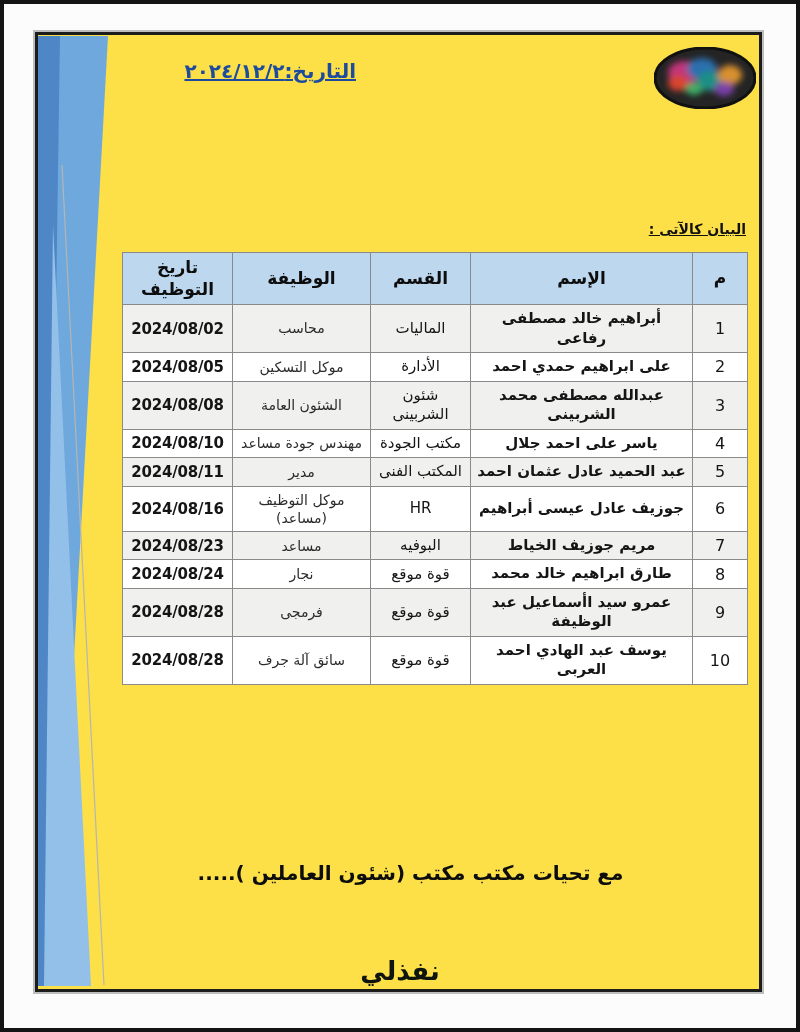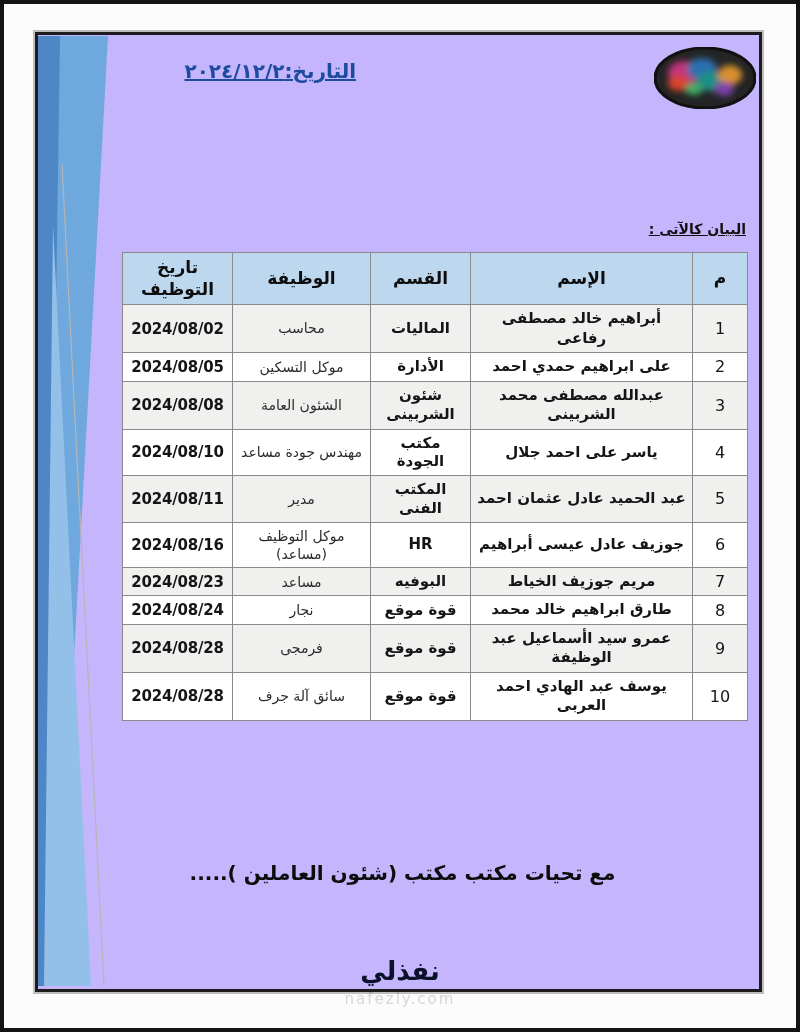--- a/index.html
+++ b/index.html
@@ -8,21 +8,21 @@
     background:#ffffff;font-family:"DejaVu Sans",sans-serif;
   }
   
   .outer-frame{
     position:absolute;inset:0;border:4px solid #141414;background:#fcfcfc;
     box-sizing:border-box;
   }
   
   .page{
     position:absolute;left:35px;top:32px;width:727px;height:960px;
-    background:#c4b5fd;border:3px solid #1c1c1c;box-sizing:border-box;
+    background:#fde047;border:3px solid #1c1c1c;box-sizing:border-box;
     box-shadow:0 0 0 2px rgba(125,125,125,.5);
   }
   .ribbon{position:absolute;left:0;top:0;width:110px;height:100%;}
   
   .date-block{
     position:absolute;left:88px;top:24px;width:230px;direction:rtl;
     color:#1d4c9f;font-weight:bold;
   }
   .date-line{font-size:20px;text-decoration:underline;white-space:nowrap;}
   .date-line .date-value{direction:ltr;unicode-bidi:embed;}
@@ -57,26 +57,26 @@
   }
   table.emp thead th{
     background:#bdd7ee;font-size:17px;font-weight:bold;color:#0d0d0d;
     height:52px;line-height:1.25;
   }
   table.emp tbody tr{background:#ffffff;}
   table.emp tbody tr:nth-child(odd){background:#f0f0ef;}
   table.emp td{height:26px;font-size:15px;color:#151515;}
   table.emp td.cell-num{font-size:16px;font-weight:normal;}
   table.emp td.cell-name{font-weight:bold;line-height:1.3;}
-  table.emp td.cell-dept{font-weight:bold;line-height:1.25;margin-left:24px;}
+  table.emp td.cell-dept{font-weight:normal;line-height:1.25;margin-left:24px;}
   table.emp td.cell-job{font-weight:normal;font-size:14px;color:#2b2b2b;line-height:1.3;}
   table.emp td.cell-date{font-weight:bold;font-size:15px;letter-spacing:-0.2px;}
   
   .footer-note{
-    position:absolute;left:4px;top:826px;width:100%;text-align:center;direction:rtl;
+    position:absolute;left:12px;top:826px;width:100%;text-align:center;direction:rtl;
     font-size:20px;font-weight:bold;color:#0d0d0d;
   }
   
   .watermark{
     position:absolute;left:0;top:958px;width:100%;text-align:center;
     z-index:6;mix-blend-mode:multiply;pointer-events:none;
   }
   .watermark .wm-name{
     font-size:26px;font-weight:bold;color:#0f172a;letter-spacing:1px;line-height:1.0;
   }
@@ -218,14 +218,13 @@
       </tr>
       </tbody>
   </table>
 
   <div class="footer-note">مع تحيات مكتب مكتب (شئون العاملين ).....</div>
 
 </div>
 
 <div class="watermark">
   <div class="wm-name">نفذلي</div>
-  <div class="wm-site">nafezly.com</div>
 </div>
 
 </body></html>

